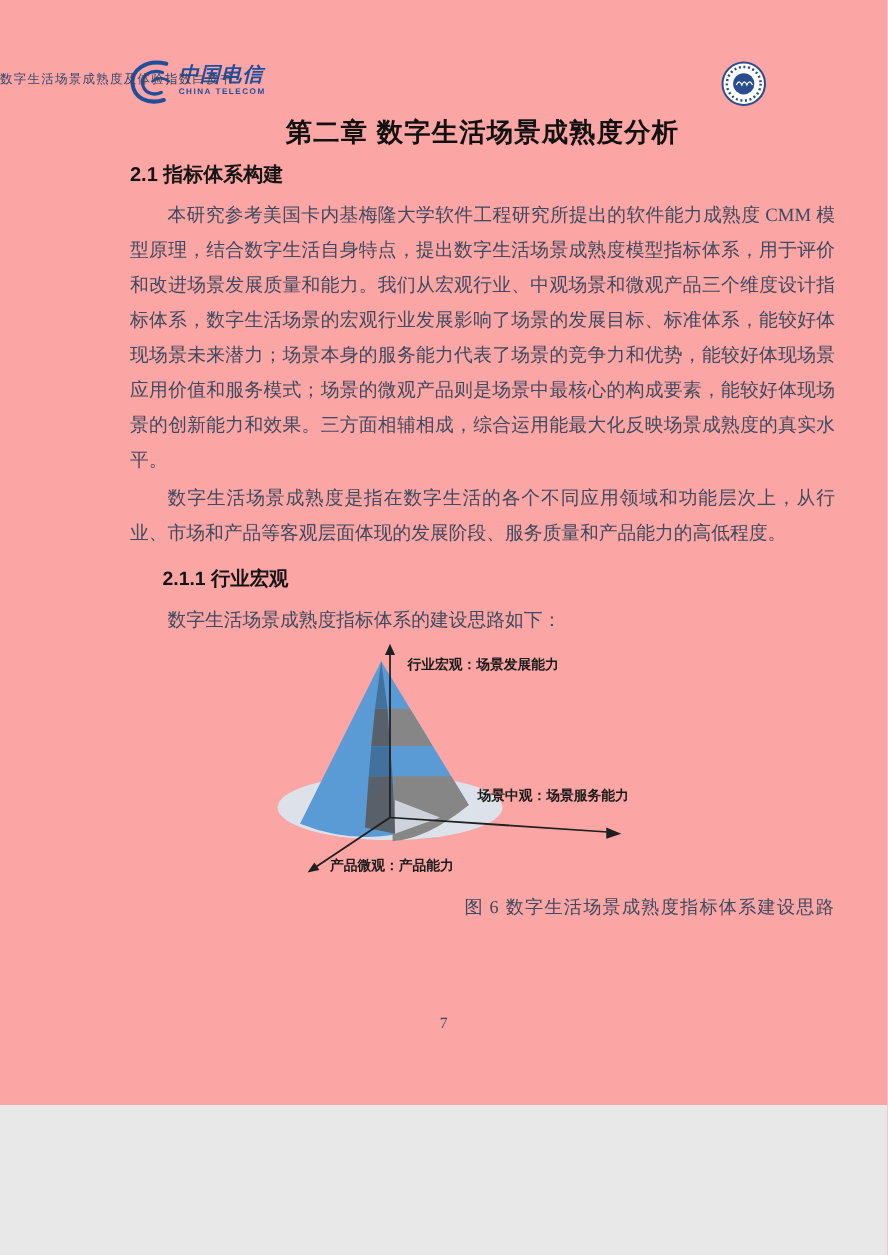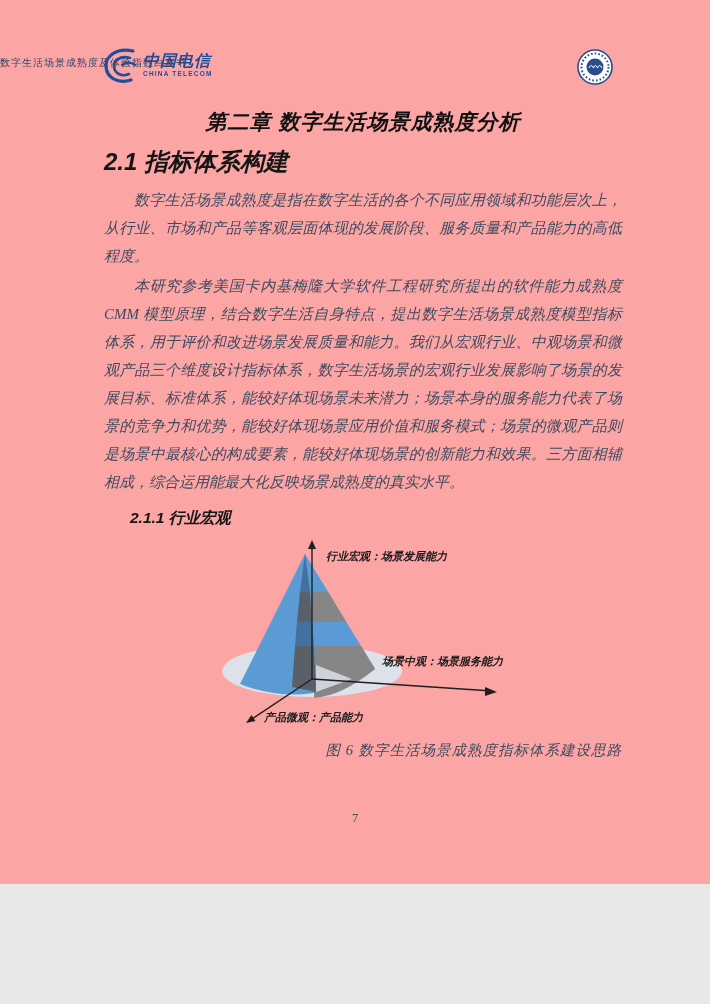--- a/index.html
+++ b/index.html
@@ -12,26 +12,26 @@
   .logo{position:absolute;left:102px;top:2px;display:flex;align-items:center;gap:5px;}
   .logo-text{display:flex;flex-direction:column;line-height:1;}
   .logo-cn{font-family:"Liberation Serif",serif;font-weight:700;font-style:italic;
            font-size:16px;color:#1e4e9c;letter-spacing:1px;}
   .logo-en{font-family:"Liberation Sans",sans-serif;font-size:6.5px;color:#1e4e9c;
            letter-spacing:1.2px;margin-top:2px;font-weight:700;}
   .doc-title{position:absolute;left:0;right:0;top:12px;text-align:left;
              font-size:10px;color:#33476b;letter-spacing:1px;}
   .seal{position:absolute;right:96px;top:4px;width:38px;height:38px;}
   
-  .content{position:absolute;top:106px;left:0;width:710px;padding:0 88px 0 104px;box-sizing:border-box;font-style:italic;}
+  .content{position:absolute;top:90px;left:0;width:710px;padding:0 42px 0 104px;box-sizing:border-box;}
   .chapter-title{margin:2px 0 10px 0;text-align:center;
     font-family:"Liberation Sans","DejaVu Sans",sans-serif;font-weight:700;
     font-size:21px;color:#111111;letter-spacing:1px;}
   .sec-title{margin:6px 0 8px 0;font-family:"Liberation Sans","DejaVu Sans",sans-serif;
-    font-weight:700;font-size:24px;color:#151515;}
+    font-weight:700;font-size:16px;color:#151515;}
   .body-p{margin:0 0 2px 0;font-size:15px;line-height:28px;text-align:justify;
     text-indent:2em;color:#3d4a5f;}
   .subsec-title{margin:12px 0 10px 26px;font-family:"Liberation Sans","DejaVu Sans",sans-serif;
     font-weight:700;font-size:15.5px;color:#151515;}
   .lead{margin:0 0 4px 0;font-size:15px;line-height:26px;text-indent:2em;color:#3d4a5f;}
   
   .fig{margin:0;}
   .fig-canvas{margin-left:96px;display:block;}
   .fig-caption{text-align:right;font-size:14.5px;color:#3d4a5f;margin-top:2px;letter-spacing:1px;}
   .diagram-label{font-family:"Liberation Sans","DejaVu Sans",sans-serif;
@@ -66,25 +66,26 @@
       <path d="M13,20 q2.5,-5 4.5,0 q2,-5 4,0 q2,-5 4.5,0" fill="none" stroke="#ffffff" stroke-width="1"></path>
     </svg>
   </div>
 
   <div class="content">
 
     <h1 class="chapter-title">第二章 数字生活场景成熟度分析</h1>
 
     <h2 class="sec-title">2.1 指标体系构建</h2>
 
+    <p class="body-p">本研究参考美国卡内基梅隆大学软件工程研究所提出的软件能力成熟度 CMM 模型原理，结合数字生活自身特点，提出数字生活场景成熟度模型指标体系，用于评价和改进场景发展质量和能力。我们从宏观行业、中观场景和微观产品三个维度设计指标体系，数字生活场景的宏观行业发展影响了场景的发展目标、标准体系，能较好体现场景未来潜力；场景本身的服务能力代表了场景的竞争力和优势，能较好体现场景应用价值和服务模式；场景的微观产品则是场景中最核心的构成要素，能较好体现场景的创新能力和效果。三方面相辅相成，综合运用能最大化反映场景成熟度的真实水平。</p>
     <p class="body-p">数字生活场景成熟度是指在数字生活的各个不同应用领域和功能层次上，从行业、市场和产品等客观层面体现的发展阶段、服务质量和产品能力的高低程度。</p>
-    <p class="body-p">本研究参考美国卡内基梅隆大学软件工程研究所提出的软件能力成熟度 CMM 模型原理，结合数字生活自身特点，提出数字生活场景成熟度模型指标体系，用于评价和改进场景发展质量和能力。我们从宏观行业、中观场景和微观产品三个维度设计指标体系，数字生活场景的宏观行业发展影响了场景的发展目标、标准体系，能较好体现场景未来潜力；场景本身的服务能力代表了场景的竞争力和优势，能较好体现场景应用价值和服务模式；场景的微观产品则是场景中最核心的构成要素，能较好体现场景的创新能力和效果。三方面相辅相成，综合运用能最大化反映场景成熟度的真实水平。</p>
 
     <h3 class="subsec-title">2.1.1 行业宏观</h3>
 
+    <p class="lead">数字生活场景成熟度指标体系的建设思路如下：</p>
 
     <figure class="fig">
       <svg class="fig-canvas" width="320" height="200" viewBox="0 0 320 200">
 
         <ellipse cx="112" cy="132" rx="90" ry="26" fill="#dde1e9"></ellipse>
 
         <path d="M105,15 L40,145 Q108,172 175,130 Z" fill="#5b9bd5"></path>
 
         <path d="M111,53 L128,53 L146,83 L113,83 Z" fill="#868686"></path>
         <path d="M115,107 L161,107 L175,130 Q142,157 114,159 Z" fill="#868686"></path>

